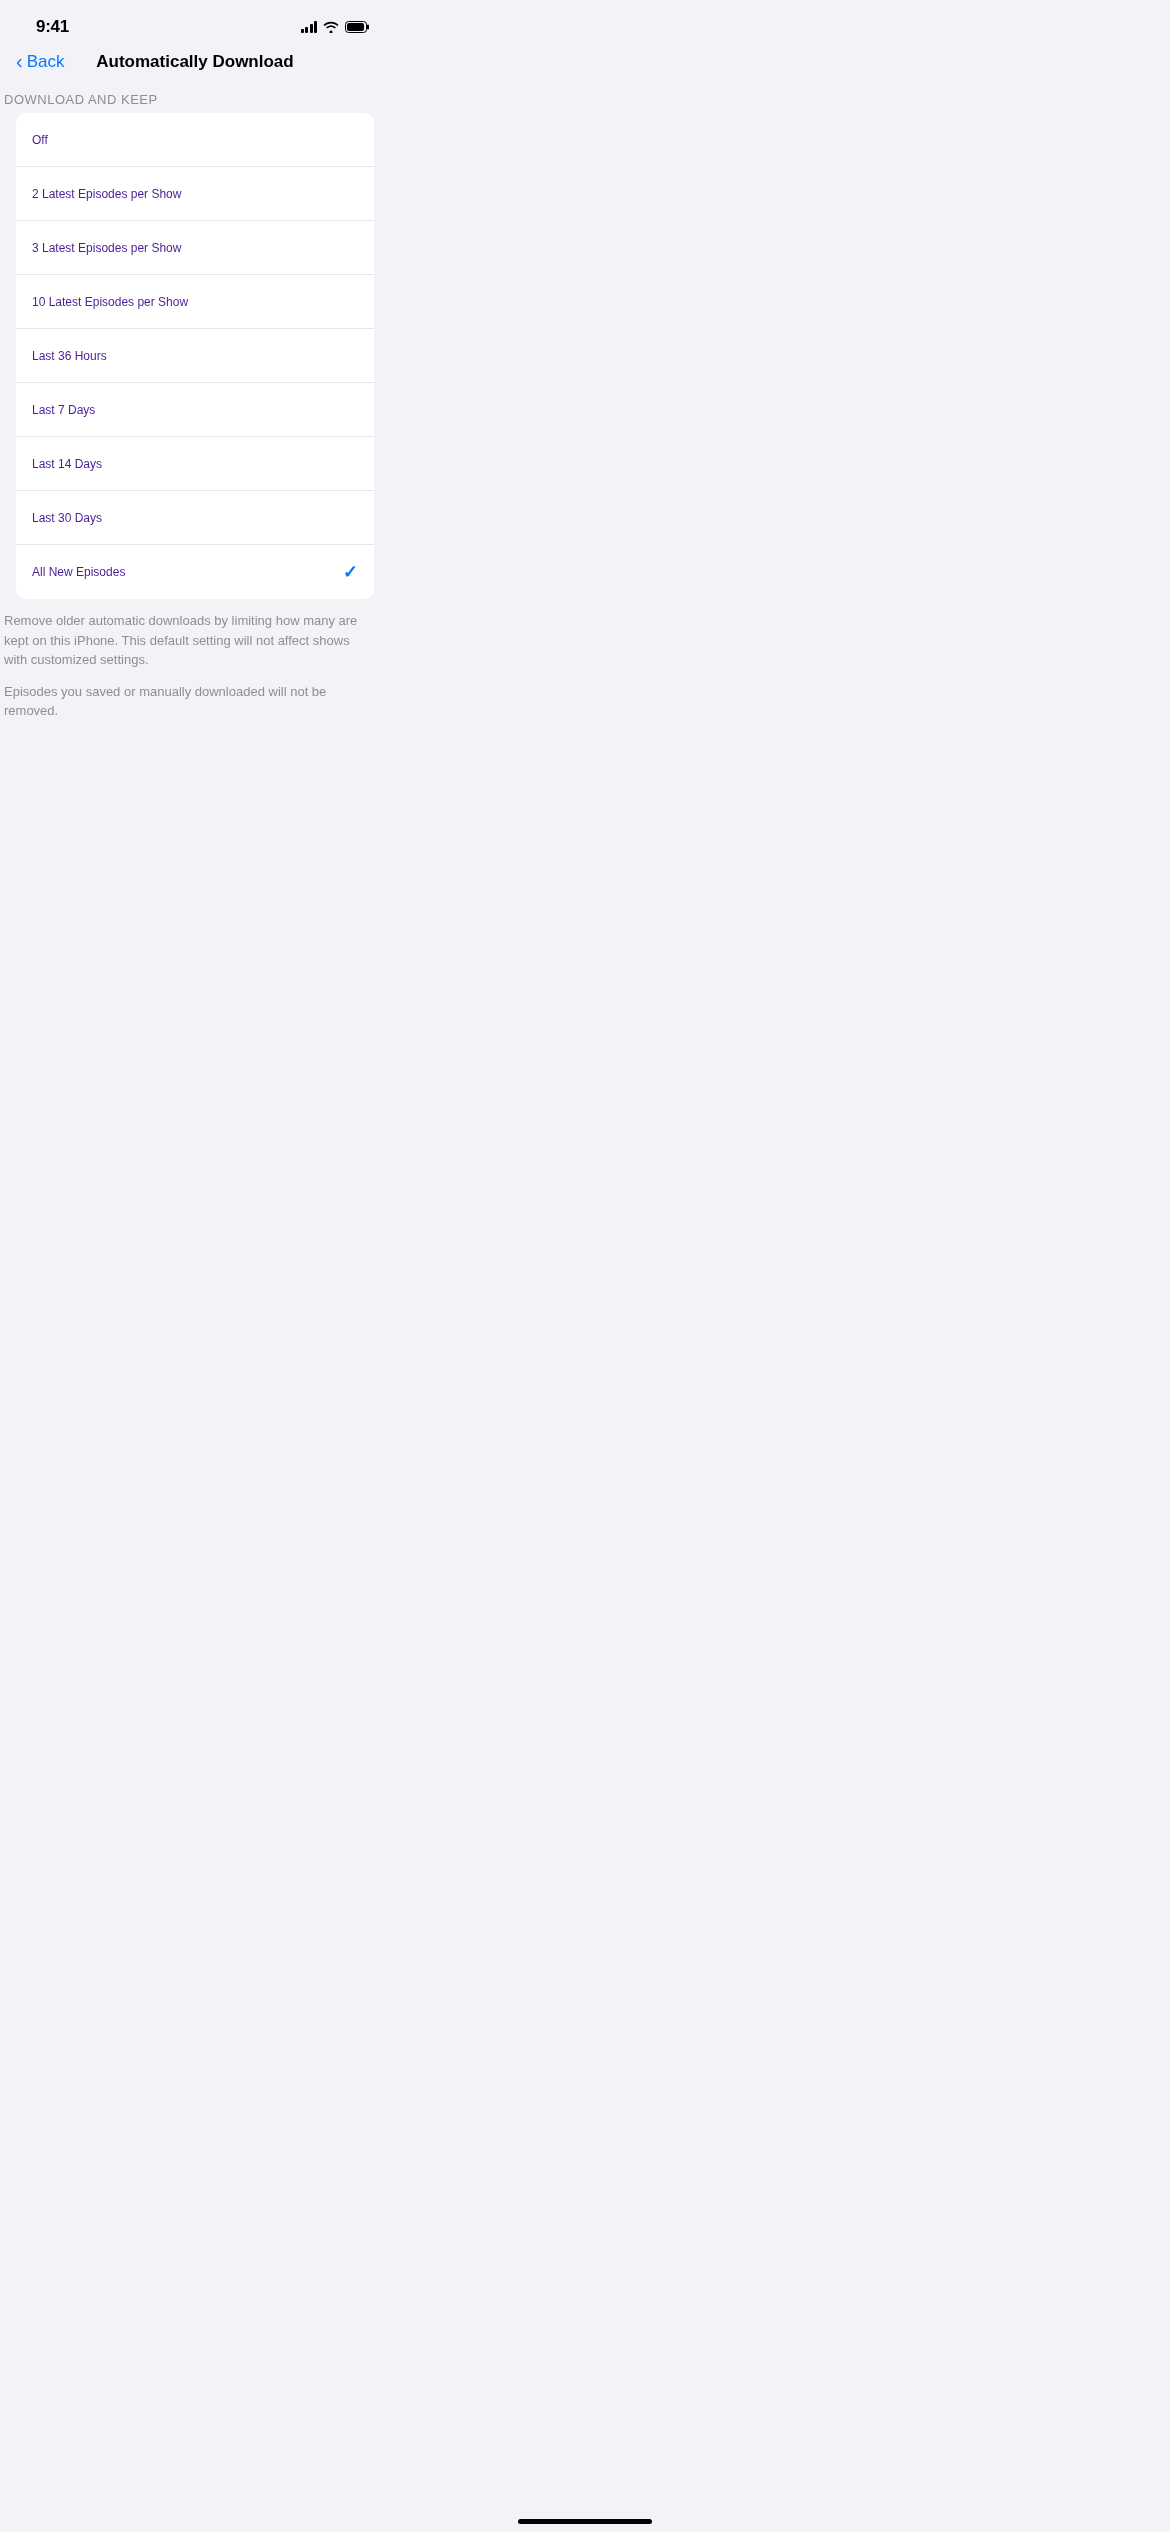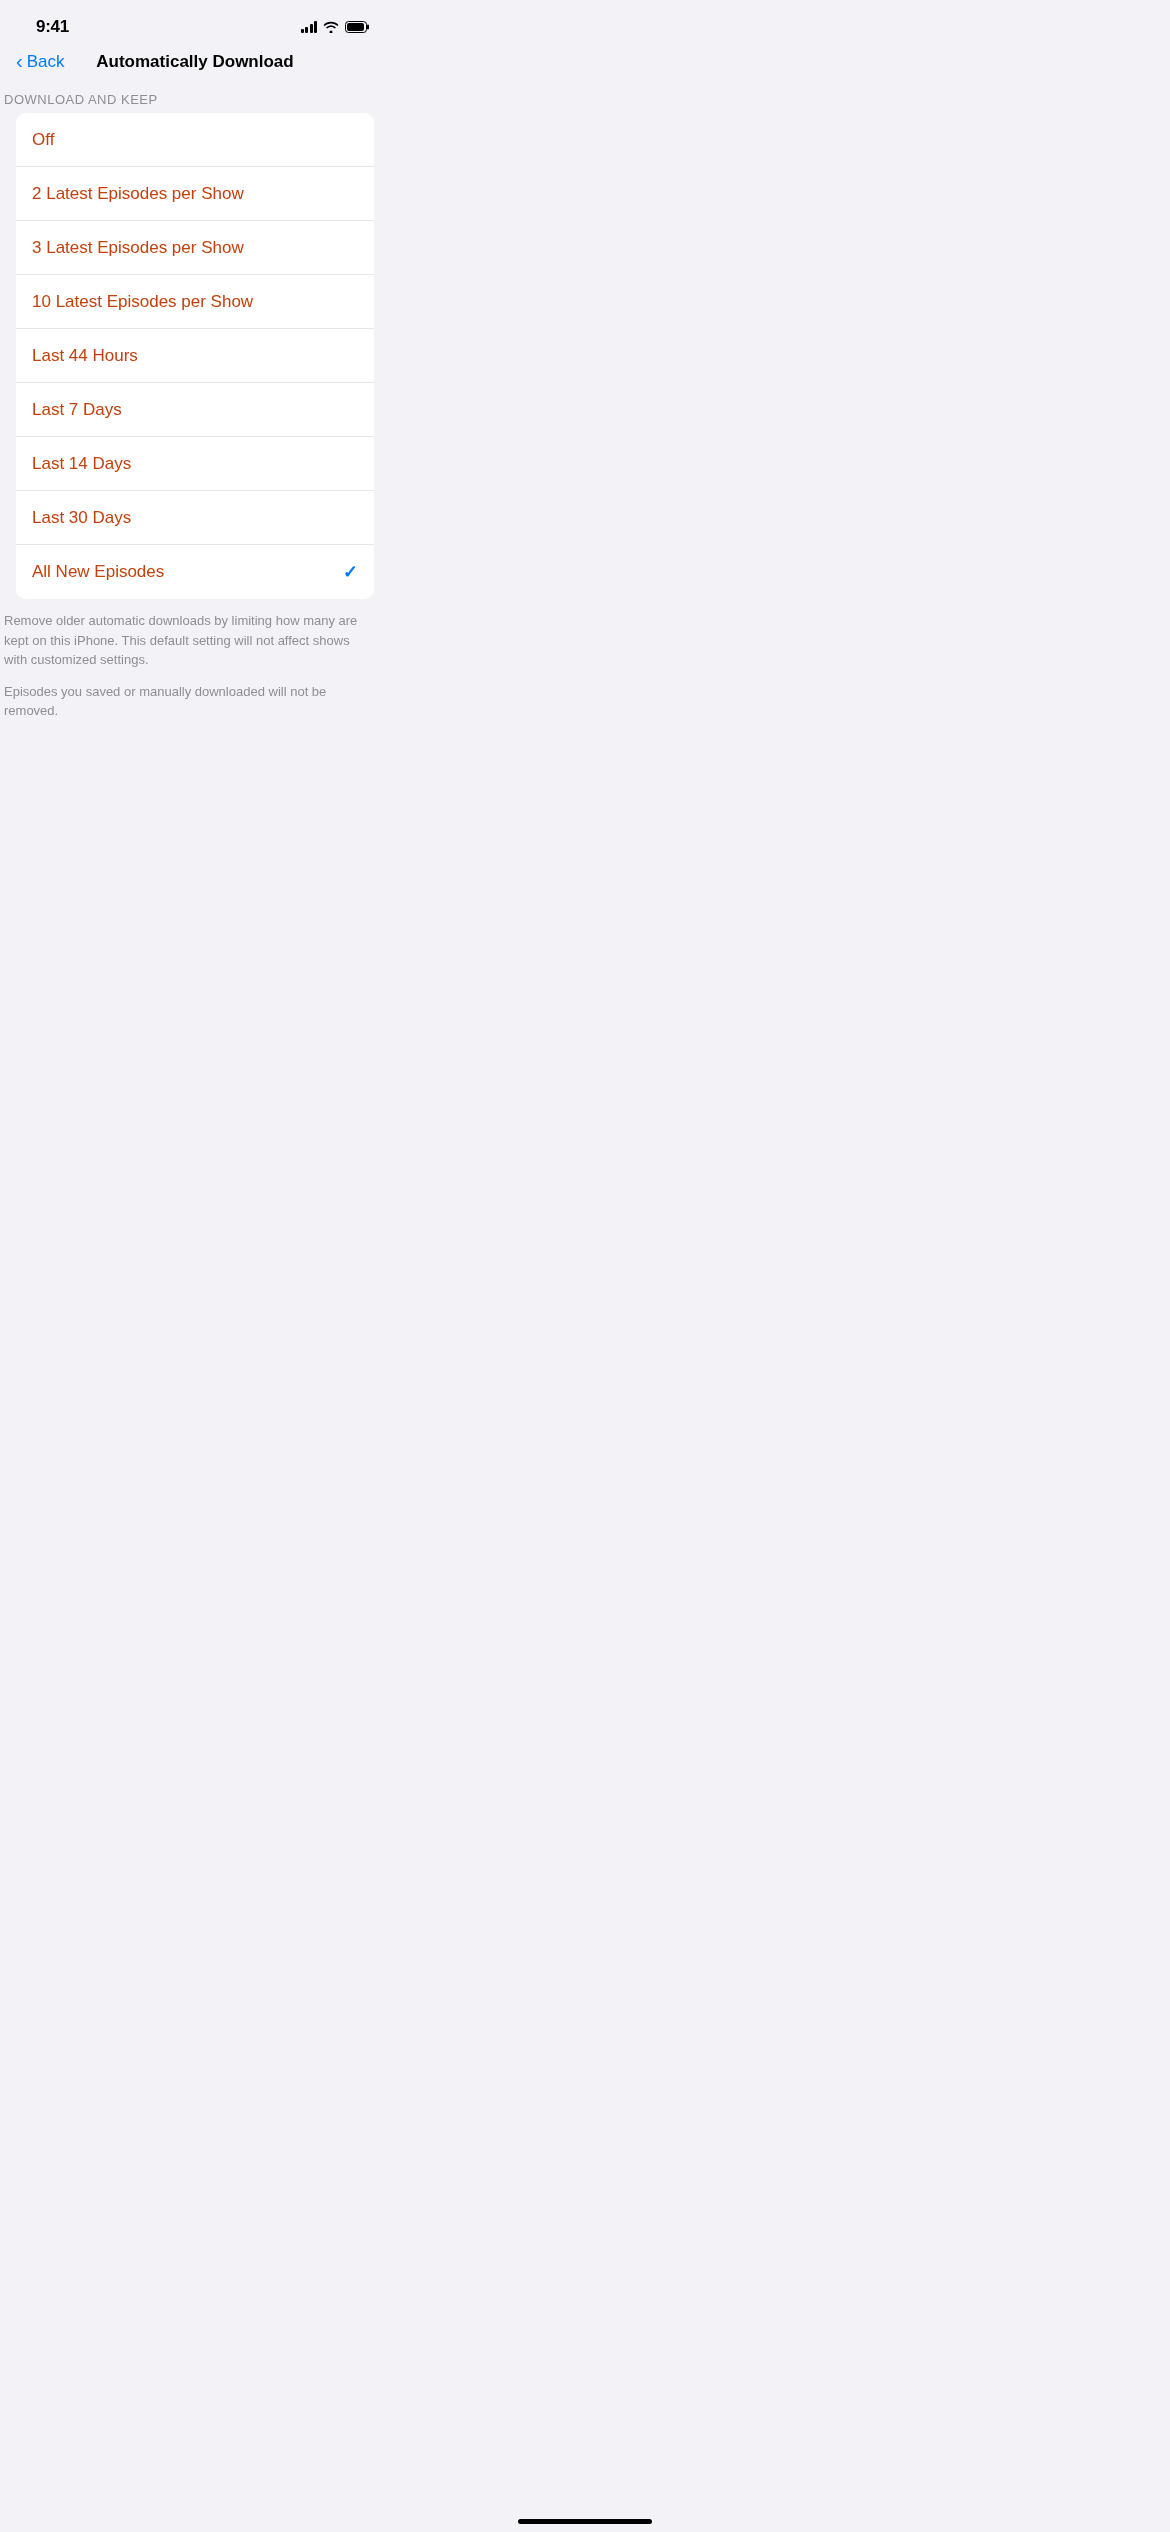--- a/index.html
+++ b/index.html
@@ -107,22 +107,22 @@
       border-bottom: 1px solid #e5e5ea;
       cursor: pointer;
       background: #fff;
     }
 
     .list-item:last-child {
       border-bottom: none;
     }
 
     .list-item-label {
-      font-size: 17px;
-      color: #c2410c;
+      font-size: 12px;
+      color: #4c1d95;
       font-weight: 400;
     }
 
     .checkmark {
       color: #007aff;
       font-size: 18px;
       font-weight: 600;
     }
 
     .footer-text {
@@ -199,21 +199,21 @@
   <div class="list-item">
     <span class="list-item-label">3 Latest Episodes per Show</span>
   </div>
 
 
   <div class="list-item">
     <span class="list-item-label">10 Latest Episodes per Show</span>
   </div>
 
   <div class="list-item">
-    <span class="list-item-label">Last 44 Hours</span>
+    <span class="list-item-label">Last 36 Hours</span>
   </div>
 
   <div class="list-item">
     <span class="list-item-label">Last 7 Days</span>
   </div>
 
   <div class="list-item">
     <span class="list-item-label">Last 14 Days</span>
   </div>
 

